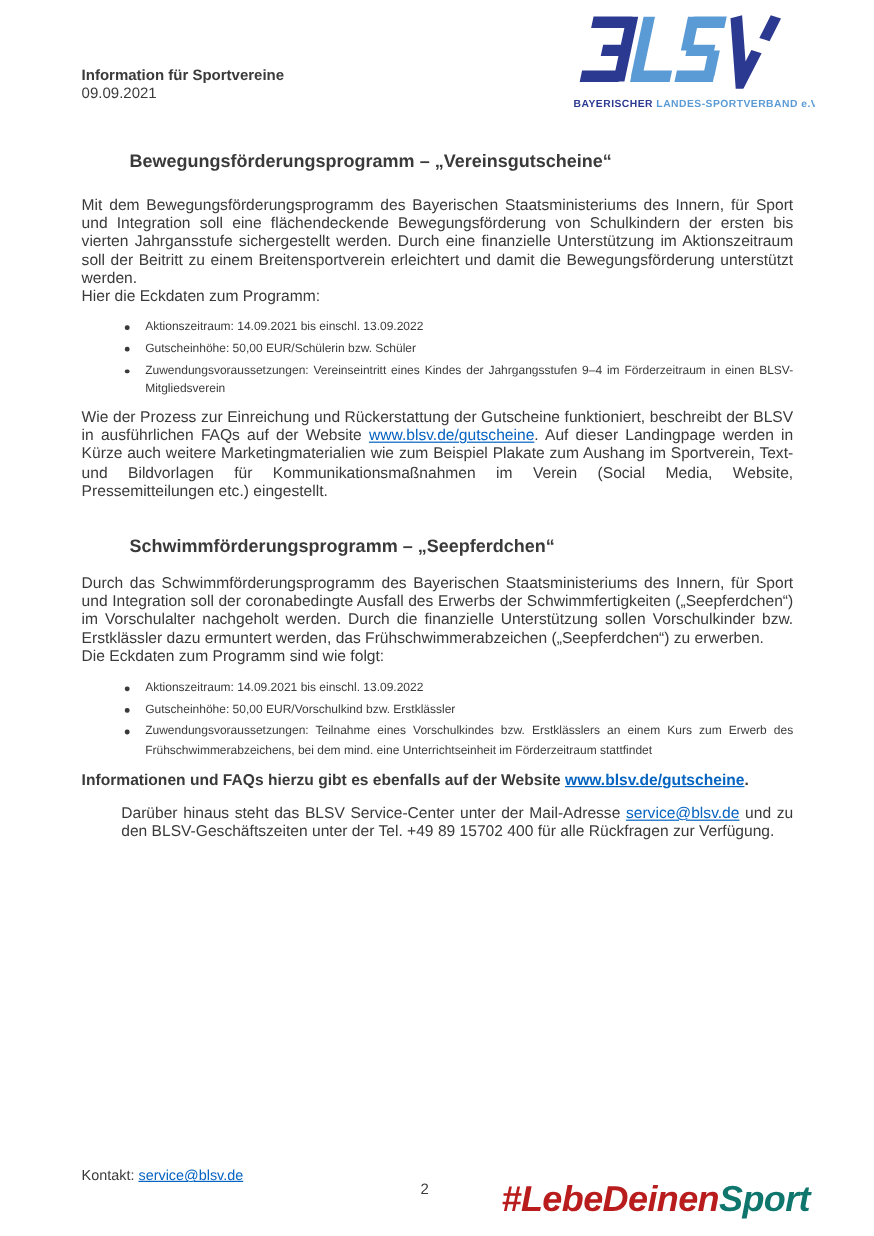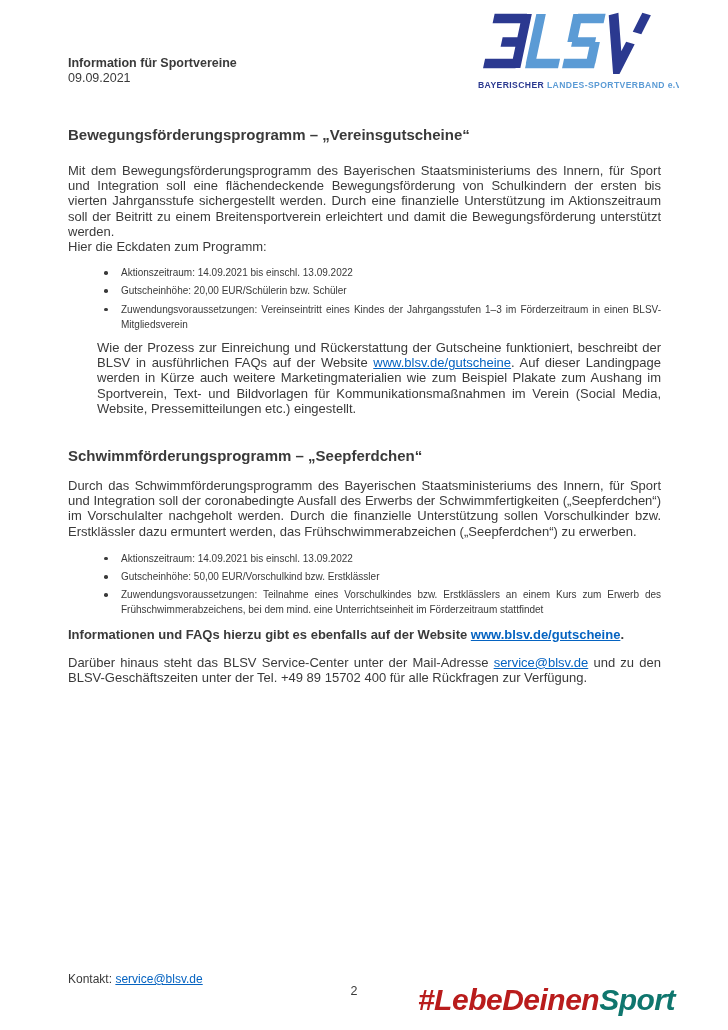--- a/index.html
+++ b/index.html
@@ -19,21 +19,21 @@
   .doc-date  { font-size:12.5px; }
 
   .logo { position:absolute; left:478px; top:12px; width:188px; text-align:left; }
   .logo-subtitle { margin-top:2px; font-size:8.6px; font-weight:bold; letter-spacing:0.4px; white-space:nowrap; }
   .logo-subtitle .dark  { color:#2b3990; }
   .logo-subtitle .light { color:#5b9bd5; }
 
   
   .content { position:absolute; left:68px; top:126px; width:593px; }
 
-  .section-heading { font-size:15px; font-weight:bold; line-height:18px; color:#3a3a3a; }
+  .section-heading { font-size:15px; font-weight:bold; line-height:18px; color:#3a3a3a;margin-left:40px; }
   .h1 { margin-bottom:19px; }
   .h2 { margin-top:31px; margin-bottom:13px; }
 
   .body-text { font-size:13px; line-height:15.2px; text-align:justify; }
   .lead-line { font-size:13px; line-height:15.2px; }
 
   ul.eckdaten { list-style:none; margin:11px 0 0 0; padding:0 0 0 53px; }
   ul.eckdaten.second { margin-top:12px; }
   ul.eckdaten li {
     position:relative;
@@ -41,23 +41,23 @@
     text-align:justify;
     margin-bottom:3px;
   }
   ul.eckdaten li::before {
     content:"";
     position:absolute; left:-17px; top:6px;
     width:3.5px; height:3.5px; border-radius:50%;
     background:#3a3a3a;
   }
 
-  .outro   { margin-top:8px;margin-left:29px; }
+  .outro   { margin-top:8px; }
   .info    { margin-top:9px;font-weight:bold; }
-  .contact { margin-top:13px; }
+  .contact { margin-top:13px;margin-left:33px; }
 
   a.doc-link { color:#0563c1; text-decoration:underline; cursor:pointer; }
 
   
   .kontakt { position:absolute; left:68px; top:972px; font-size:12px; line-height:15px; }
   .page-num { position:absolute; left:338px; top:984px; width:32px; text-align:center; font-size:12.5px; }
   .tagline {
     position:absolute; right:4px; top:983px;
     font-size:30px; font-weight:bold; font-style:italic;
     letter-spacing:-0.5px; white-space:nowrap;
@@ -97,29 +97,30 @@
 
   <div class="content">
 
     <h1 class="section-heading h1">Bewegungsförderungsprogramm – „Vereinsgutscheine“</h1>
 
     <p class="body-text">Mit dem Bewegungsförderungsprogramm des Bayerischen Staatsministeriums des Innern, für Sport und Integration soll eine flächendeckende Bewegungsförderung von Schulkindern der ersten bis vierten Jahrgansstufe sichergestellt werden. Durch eine finanzielle Unterstützung im Aktionszeitraum soll der Beitritt zu einem Breitensportverein erleichtert und damit die Bewegungsförderung unterstützt werden.</p>
     <p class="lead-line">Hier die Eckdaten zum Programm:</p>
 
     <ul class="eckdaten">
       <li>Aktionszeitraum: 14.09.2021 bis einschl. 13.09.2022</li>
-      <li>Gutscheinhöhe: 20,00 EUR/Schülerin bzw. Schüler</li>
-      <li>Zuwendungsvoraussetzungen: Vereinseintritt eines Kindes der Jahrgangsstufen 1–3 im Förderzeitraum in einen BLSV-Mitgliedsverein</li>
+      <li>Gutscheinhöhe: 50,00 EUR/Schülerin bzw. Schüler</li>
+      <li>Zuwendungsvoraussetzungen: Vereinseintritt eines Kindes der Jahrgangsstufen 9–4 im Förderzeitraum in einen BLSV-Mitgliedsverein</li>
     </ul>
 
     <p class="body-text outro"><span>Wie der Prozess zur Einreichung und Rückerstattung der Gutscheine funktioniert, beschreibt der BLSV in ausführlichen FAQs auf der Website </span><a class="doc-link">www.blsv.de/gutscheine</a><span>. Auf dieser Landingpage werden in Kürze auch weitere Marketingmaterialien wie zum Beispiel Plakate zum Aushang im Sportverein, Text- und Bildvorlagen für Kommunikationsmaßnahmen im Verein (Social Media, Website, Pressemitteilungen etc.) eingestellt.</span></p>
 
     <h2 class="section-heading h2">Schwimmförderungsprogramm – „Seepferdchen“</h2>
 
     <p class="body-text">Durch das Schwimmförderungsprogramm des Bayerischen Staatsministeriums des Innern, für Sport und Integration soll der coronabedingte Ausfall des Erwerbs der Schwimmfertigkeiten („Seepferdchen“) im Vorschulalter nachgeholt werden. Durch die finanzielle Unterstützung sollen Vorschulkinder bzw. Erstklässler dazu ermuntert werden, das Frühschwimmerabzeichen („Seepferdchen“) zu erwerben.</p>
+    <p class="lead-line">Die Eckdaten zum Programm sind wie folgt:</p>
 
     <ul class="eckdaten second">
       <li>Aktionszeitraum: 14.09.2021 bis einschl. 13.09.2022</li>
       <li>Gutscheinhöhe: 50,00 EUR/Vorschulkind bzw. Erstklässler</li>
       <li>Zuwendungsvoraussetzungen: Teilnahme eines Vorschulkindes bzw. Erstklässlers an einem Kurs zum Erwerb des Frühschwimmerabzeichens, bei dem mind. eine Unterrichtseinheit im Förderzeitraum stattfindet</li>
     </ul>
 
     <p class="body-text info"><span>Informationen und FAQs hierzu gibt es ebenfalls auf der Website </span><a class="doc-link">www.blsv.de/gutscheine</a><span>.</span></p>
 
     <p class="body-text contact"><span>Darüber hinaus steht das BLSV Service-Center unter der Mail-Adresse </span><a class="doc-link">service@blsv.de</a><span> und zu den BLSV-Geschäftszeiten unter der Tel. +49 89 15702 400 für alle Rückfragen zur Verfügung.</span></p>

